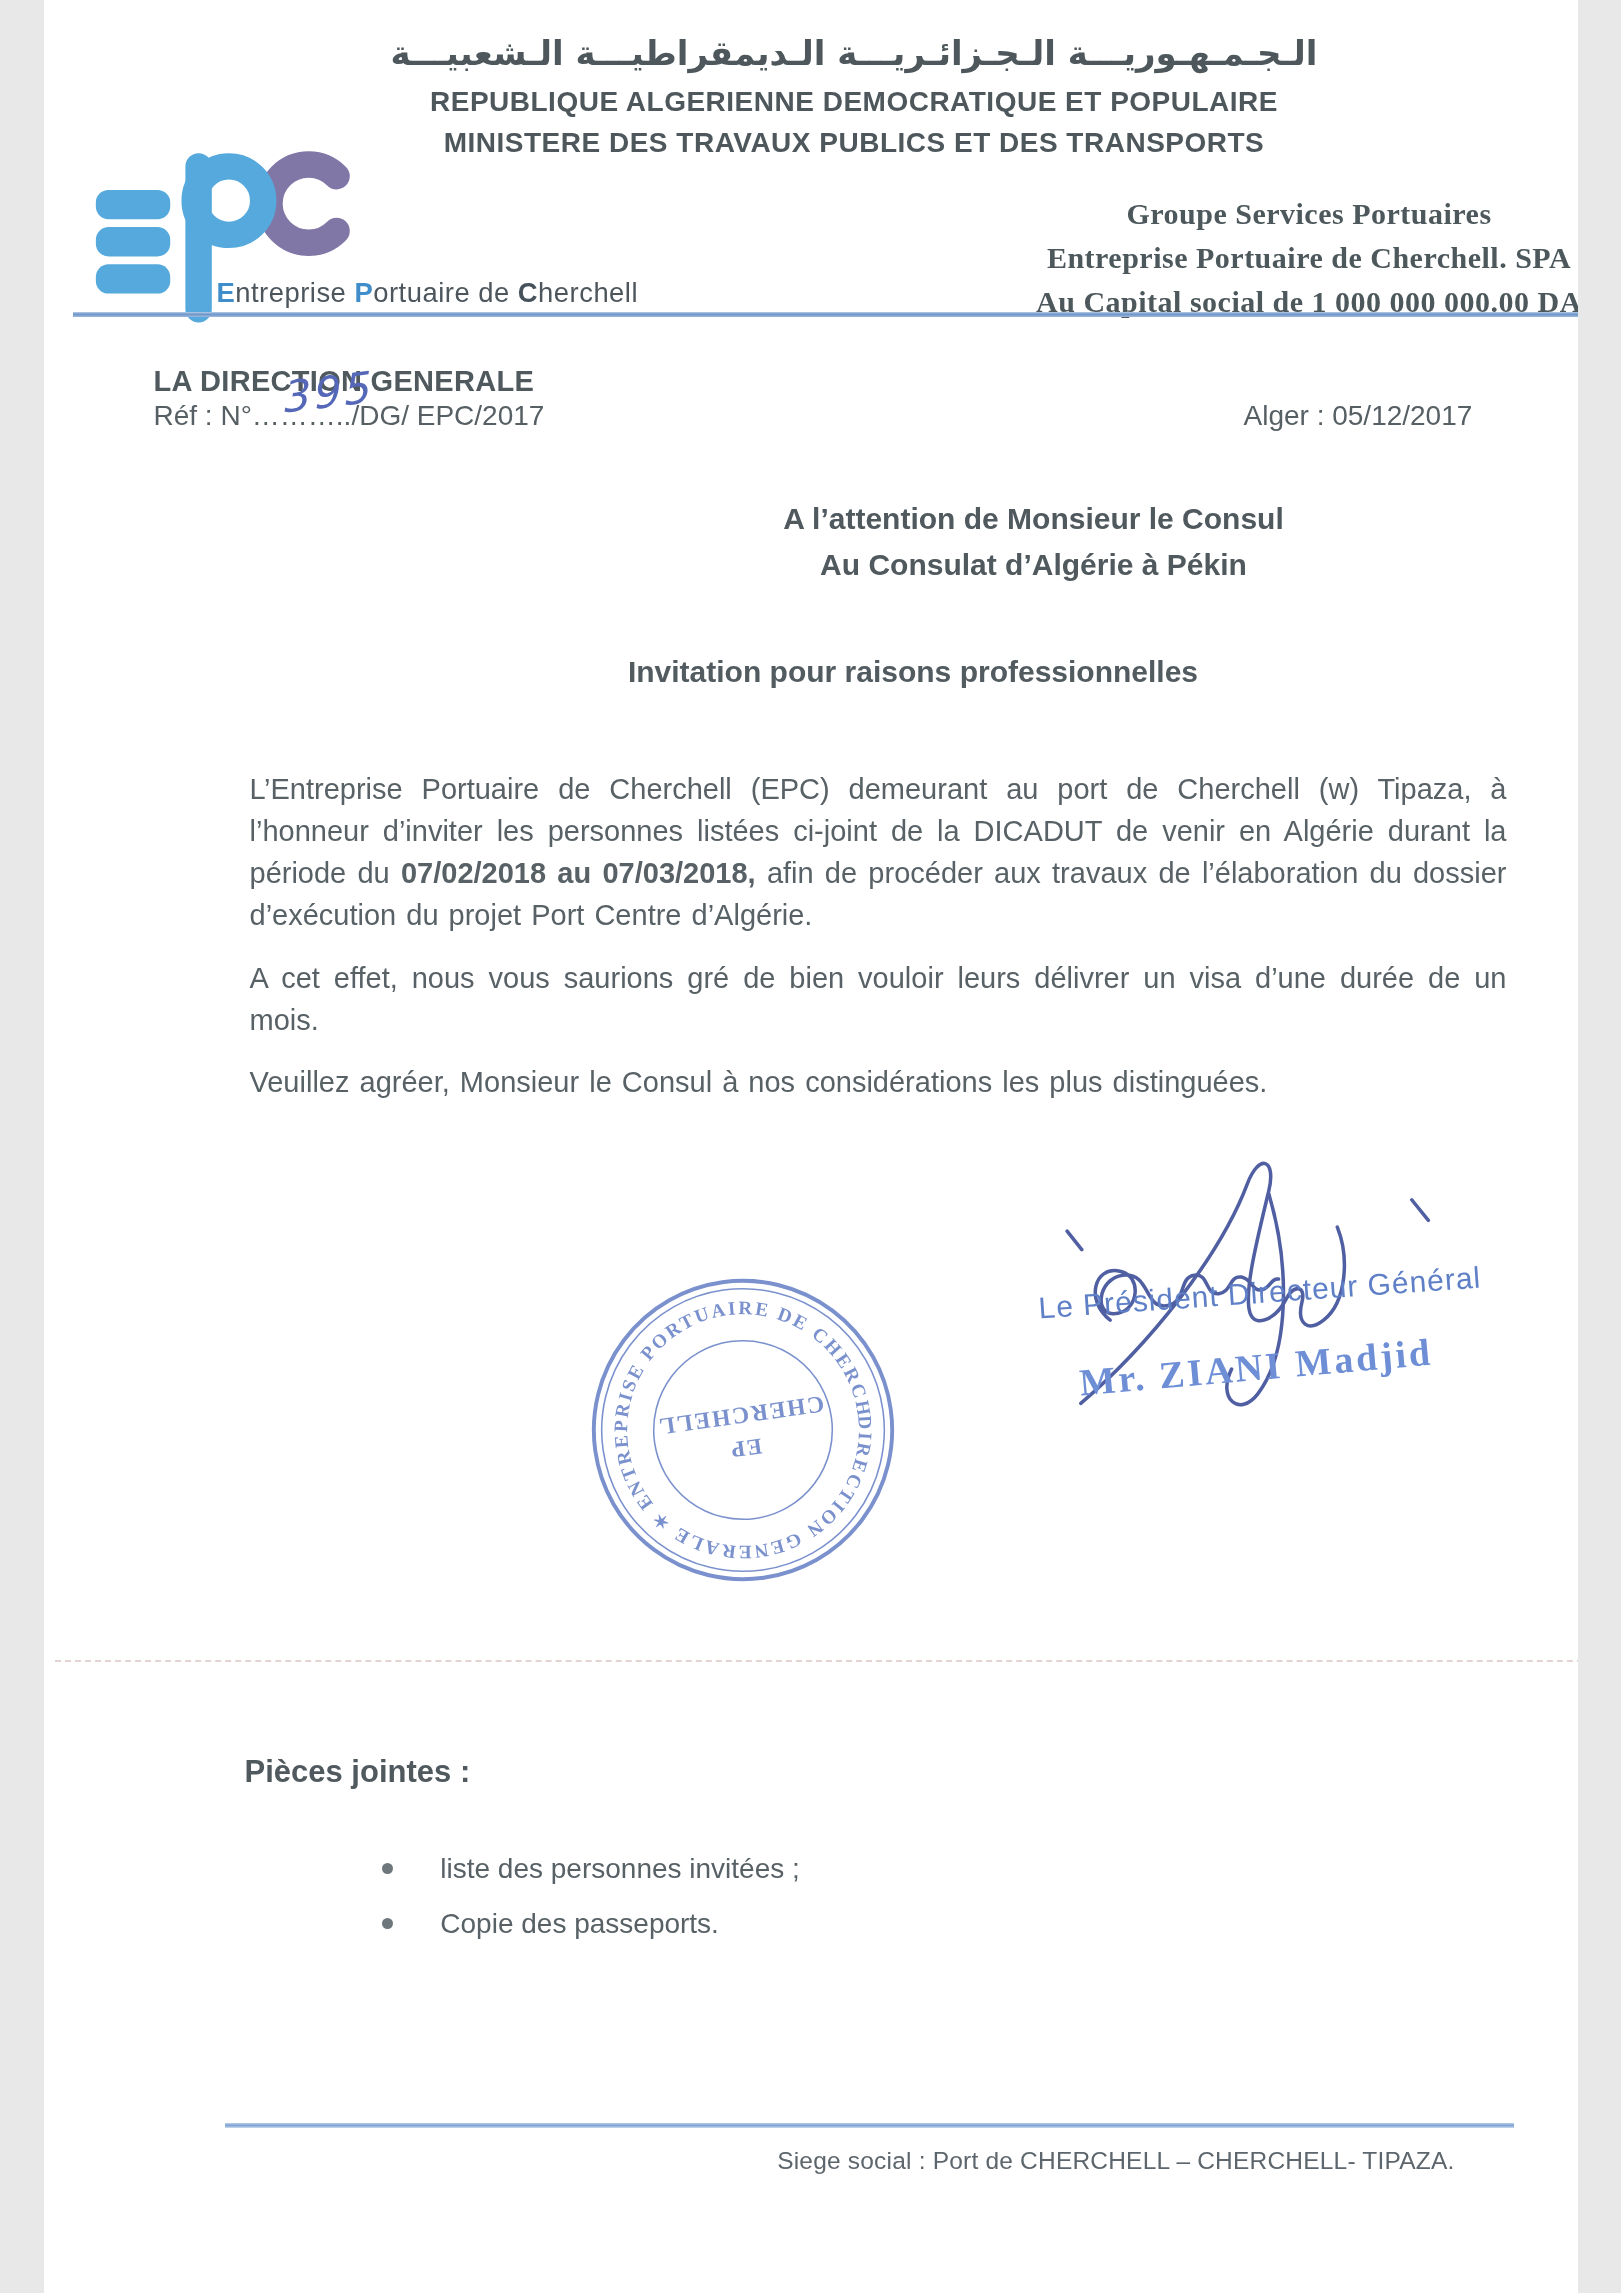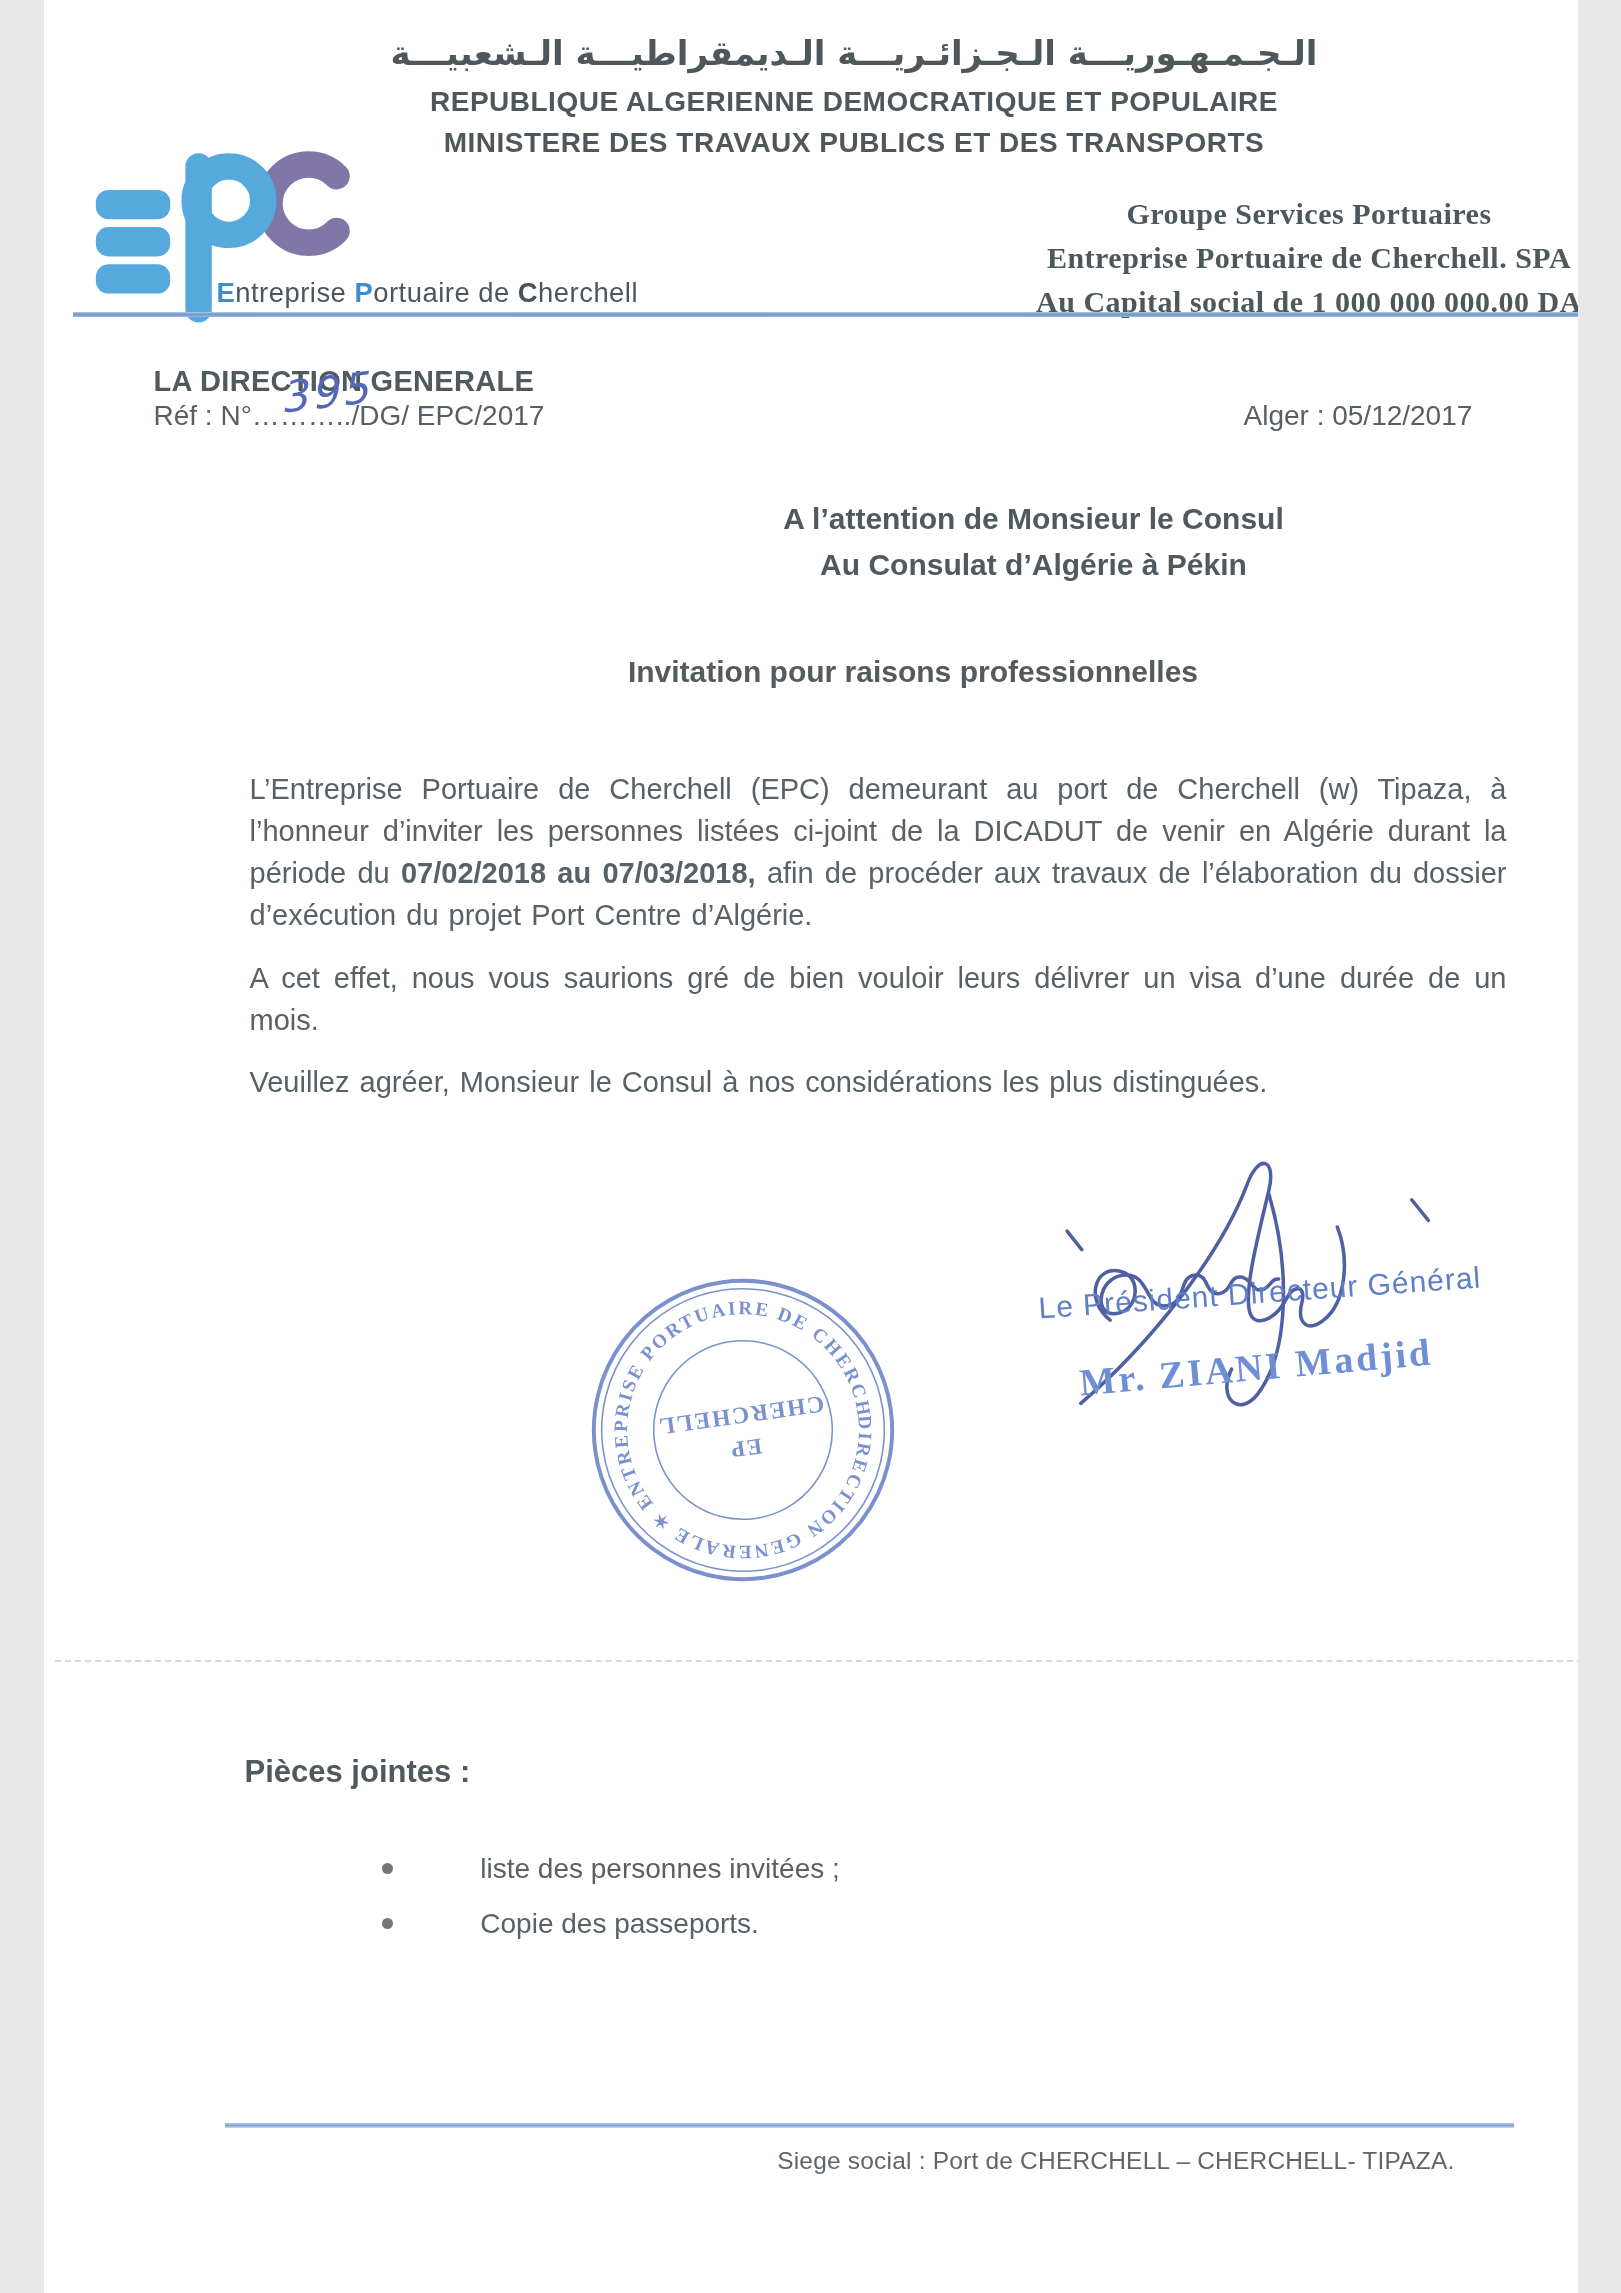--- a/index.html
+++ b/index.html
@@ -95,21 +95,21 @@
 
   
   .stamp{position:absolute;left:541px;top:1272px;transform:rotate(172deg);opacity:.9;}
   .stamp text{fill:#6d86c9;}
 
   
   .dashed-rule{position:absolute;left:11.8px;top:1660px;width:1598px;border-top:2px dashed #d4bfba;opacity:.65;}
   .attach-title{position:absolute;left:201px;top:1754px;font-weight:bold;font-size:31px;color:#4f595e;}
   .attach-list{position:absolute;left:338px;top:1841px;font-size:28px;color:#59636
 8;}
-  .attach-item{display:flex;align-items:center;height:55px;gap:40px;}
+  .attach-item{display:flex;align-items:center;height:55px;}
   .attach-item .dot{
     width:11.8px;height:11.8px;border-radius:50%;
     background:#6d777c;margin-right:47px;flex:none;
   }
 
   
   .footer-rule{
     position:absolute;left:181px;top:2123px;width:1289px;height:4.9px;
     background:linear-gradient(#b9cfe8 0%,#7fa3d4 50%,#cddcee 100%);
   }

